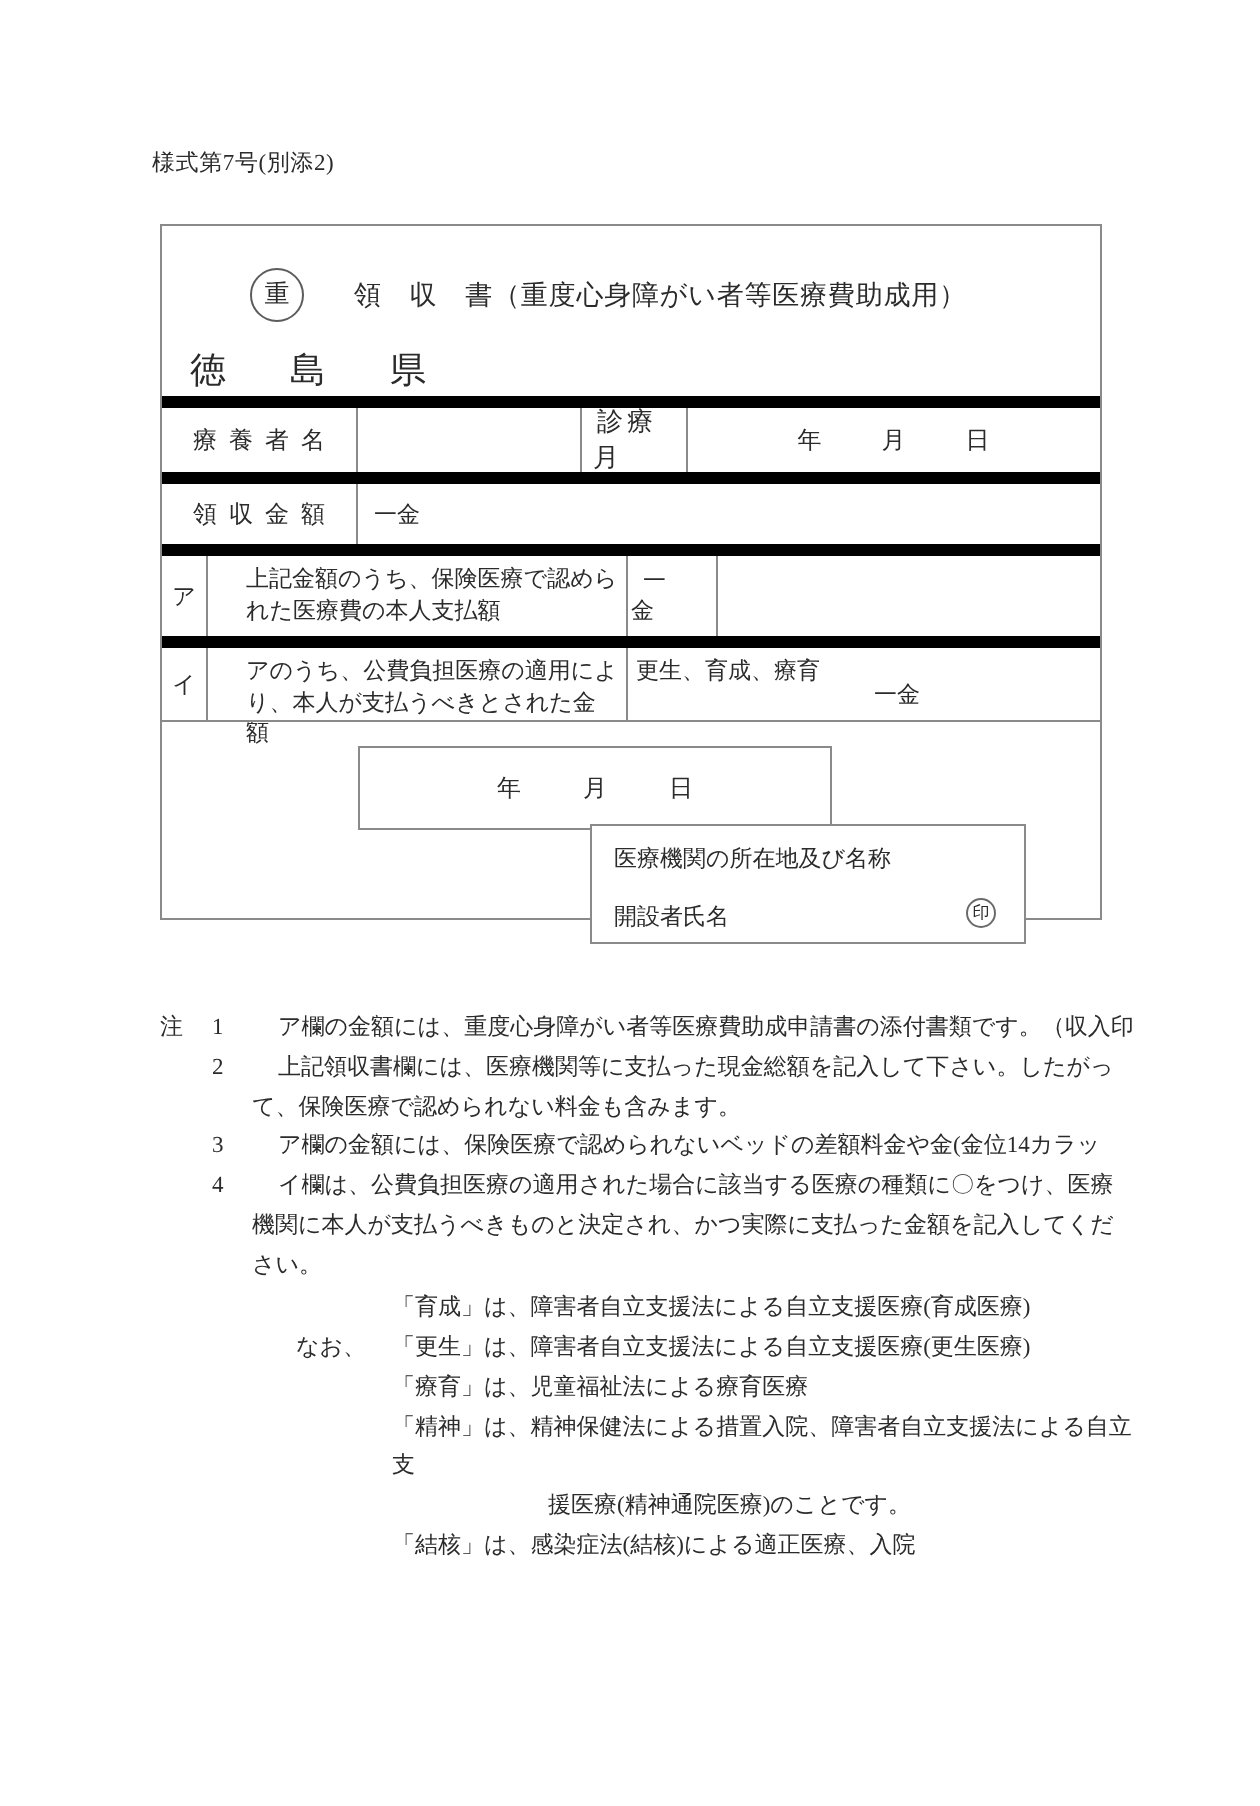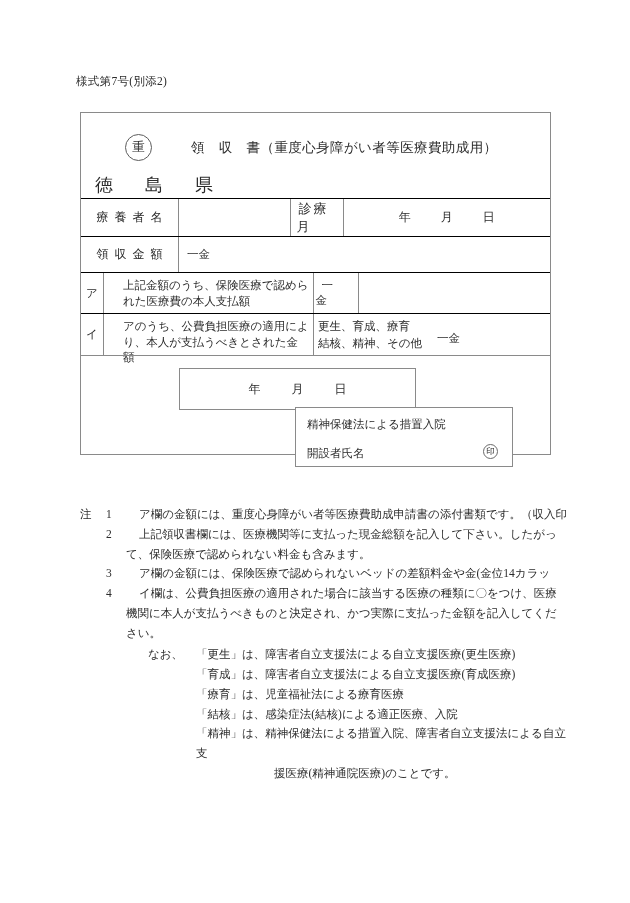--- a/index.html
+++ b/index.html
@@ -39,21 +39,21 @@
     position: absolute;
     left: 80px;
     top: 112px;
     width: 471px;
     border: 1px solid #8a8a8a;
     box-sizing: border-box;
     background: #fff;
   }
   .row {
     display: flex;
-    border-top: 1px solid #000000;
+    border-top: 6px solid #000000;
     box-sizing: border-box;
   }
   .row:first-child { border-top: none; }
 
   
   .title-band {
     height: 85px;
     position: relative;
   }
   .mark-circle {
@@ -66,21 +66,21 @@
     border-radius: 50%;
     box-sizing: border-box;
     display: flex;
     align-items: center;
     justify-content: center;
     font-size: 12.5px;
     line-height: 1;
   }
   .doc-title {
     position: absolute;
-    left: 110px;
+    left: 96px;
     top: 26px;
     font-size: 13.5px;
     letter-spacing: 0.4px;
     white-space: nowrap;
   }
   .pref-name {
     position: absolute;
     left: 14px;
     top: 60px;
     font-size: 18px;
@@ -328,33 +328,32 @@
       <div class="cell item-desc">上記金額のうち、保険医療で認めら<br>れた医療費の本人支払額</div>
       <div class="cell a-money">一　金</div>
       <div class="cell a-blank"></div>
     </div>
 
     <div class="row item-row i-row">
       <div class="cell item-mark">イ</div>
       <div class="cell item-desc">アのうち、公費負担医療の適用によ<br>り、本人が支払うべきとされた金額</div>
       <div class="cell i-types">
         <div>更生、育成、療育</div>
-        <div>結核、精神、その他</div>
         <span class="money">一金</span>
       </div>
     </div>
 
     <div class="sig-area">
       <div class="sig-date-box">
           <span class="ymd-y">年</span>
           <span class="ymd-m">月</span>
           <span class="ymd-d">日</span>
         </div>
       <div class="inst-box">
-        <div class="inst-line1">精神保健法による措置入院</div>
+        <div class="inst-line1">医療機関の所在地及び名称</div>
         <div class="inst-line2"><span>開設者氏名</span><span class="seal">印</span></div>
       </div>
     </div>
 
   </div>
 
   <div class="notes">
 
     <div class="note-item">
       <div class="note-head">
@@ -395,40 +394,40 @@
       <div class="note-body">
         <p>イ欄は、公費負担医療の適用された場合に該当する医療の種類に〇をつけ、医療</p>
         <p class="cont">機関に本人が支払うべきものと決定され、かつ実際に支払った金額を記入してくだ</p>
         <p class="cont">さい。</p>
       </div>
     </div>
 
     <div class="defs">
 
       <div class="def-row">
+        <span class="def-lead blank">なお、</span>
+        <span class="def-text"><span>「育成」</span><span>は、障害者自立支援法による自立支援医療(育成医療)</span></span>
+      </div>
+
+      <div class="def-row">
         <span class="def-lead">なお、</span>
         <span class="def-text"><span>「更生」</span><span>は、障害者自立支援法による自立支援医療(更生医療)</span></span>
-      </div>
-
-      <div class="def-row">
-        <span class="def-lead blank">なお、</span>
-        <span class="def-text"><span>「育成」</span><span>は、障害者自立支援法による自立支援医療(育成医療)</span></span>
       </div>
 
       <div class="def-row">
         <span class="def-lead blank">なお、</span>
         <span class="def-text"><span>「療育」</span><span>は、児童福祉法による療育医療</span></span>
       </div>
 
       <div class="def-row">
         <span class="def-lead blank">なお、</span>
-        <span class="def-text"><span>「結核」</span><span>は、感染症法(結核)による適正医療、入院</span></span>
+        <span class="def-text"><span>「精神」</span><span>は、精神保健法による措置入院、障害者自立支援法による自立支</span><span class="cont2">援医療(精神通院医療)のことです。</span></span>
       </div>
 
       <div class="def-row">
         <span class="def-lead blank">なお、</span>
-        <span class="def-text"><span>「精神」</span><span>は、精神保健法による措置入院、障害者自立支援法による自立支</span><span class="cont2">援医療(精神通院医療)のことです。</span></span>
+        <span class="def-text"><span>「結核」</span><span>は、感染症法(結核)による適正医療、入院</span></span>
       </div>
 
     </div>
   </div>
 
 </div>
 
 </body></html>

